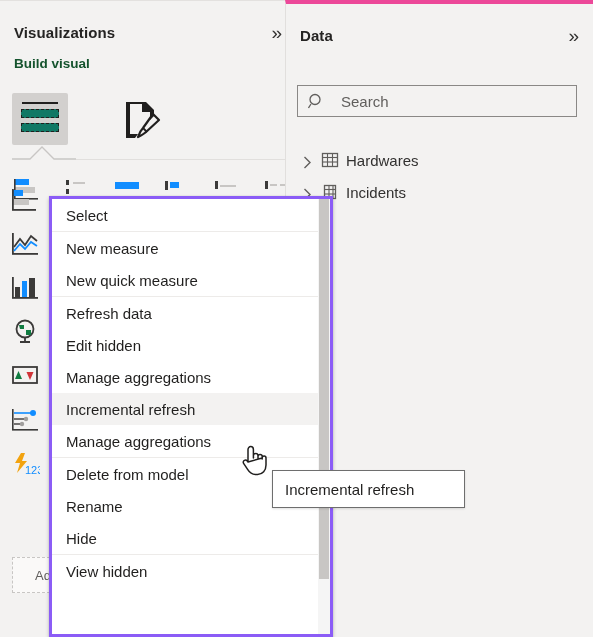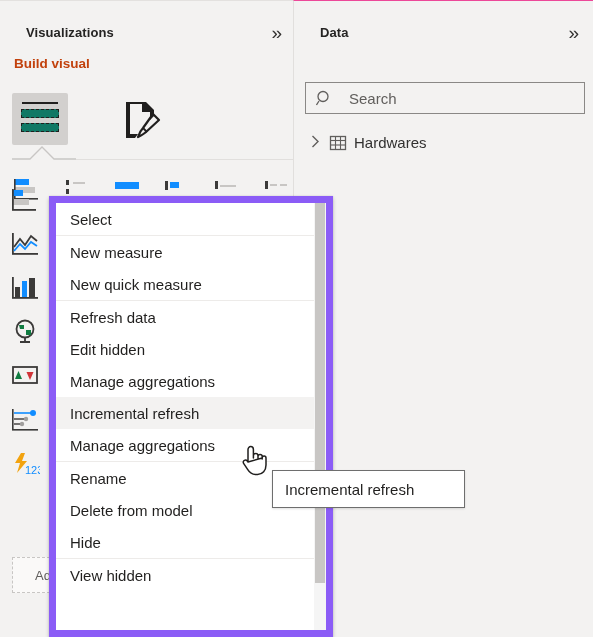--- a/index.html
+++ b/index.html
@@ -8,38 +8,38 @@
     background:#f3f2f1;
     font-family:"Liberation Sans","DejaVu Sans",sans-serif;
     overflow:hidden;position:relative;
     -webkit-font-smoothing:antialiased;
   }
   .root{position:absolute;inset:0;}
 
   
   .panel{position:absolute;top:0;bottom:0;background:#f3f2f1;}
   #viz-panel{left:0;width:296px;border-top:1px solid #e3e1df;}
-  #data-panel{left:293px;right:0;border-top:1px solid #ec4899;border-left:1px solid #e1dfdd;}
+  #data-panel{left:285px;right:0;border-top:4px solid #ec4899;border-left:1px solid #e1dfdd;}
 
   .panel-header{
     position:absolute;left:14px;right:12px;top:16px;height:30px;
     display:flex;align-items:center;justify-content:space-between;
   }
   .panel-title{
-    font-size:13px;font-weight:bold;color:#252423;letter-spacing:.1px;margin-left:12px;
+    font-size:15px;font-weight:bold;color:#252423;letter-spacing:.1px;
   }
   .collapse-icon{
     font-size:19px;color:#323130;line-height:1;cursor:pointer;
     padding:0 2px;user-select:none;
   }
 
   
   .build-label{
     position:absolute;left:14px;top:55px;
-    font-size:13.5px;font-weight:bold;color:#c2410c;
+    font-size:13.5px;font-weight:bold;color:#14532d;
   }
 
   .icon-row{position:absolute;left:12px;top:92px;display:flex;align-items:flex-start;gap:46px;}
   .icon-btn{
     width:56px;height:52px;display:flex;align-items:center;justify-content:center;
     border-radius:2px;cursor:pointer;
   }
   .icon-btn.selected{background:#d2d0ce;}
 
   
@@ -82,32 +82,32 @@
   
   .search-box{
     position:absolute;left:11px;top:81px;width:280px;height:32px;
     border:1px solid #8a8886;background:#f3f2f1;box-sizing:border-box;
     display:flex;align-items:center;gap:16px;padding:0 10px;cursor:text;
   }
   .search-text{font-size:15px;color:#605e5c;}
 
   .tree{position:absolute;left:10px;top:133px;right:6px;}
   .tree-item{
-    display:flex;align-items:flex-start;height:32px;gap:7px;cursor:pointer;padding-left:4px;
+    display:flex;align-items:flex-end;height:32px;gap:7px;cursor:pointer;padding-left:4px;
   }
   .chev{width:14px;height:14px;flex:0 0 14px;display:flex;align-items:center;justify-content:center;}
   .tbl-ico{width:18px;height:18px;flex:0 0 18px;}
   .tree-label{font-size:15px;color:#323130;}
 
   
   #context-menu{
     position:absolute;left:49px;top:196px;width:284px;height:441px;
     background:#ffffff;
     box-shadow:0 1.6px 4px rgba(0,0,0,.22), 0 0 1px rgba(0,0,0,.18);
-    border:7px solid #8b5cf6;box-sizing:border-box;
+    border:3px solid #8b5cf6;box-sizing:border-box;
     z-index:40;overflow:hidden;
   }
   .menu-item{
     height:32px;display:flex;align-items:center;padding-left:14px;
     font-size:15px;color:#201f1e;cursor:pointer;white-space:nowrap;
   }
   .menu-item.highlight{background:#f3f2f1;}
   .menu-sep{height:1px;background:#edebe9;margin:0;}
 
   
@@ -278,40 +278,57 @@
             <rect x="1.5" y="2.5" width="15" height="13" fill="none" stroke="#605e5c" stroke-width="1.3"></rect>
             <line x1="1.5" y1="6.5" x2="16.5" y2="6.5" stroke="#605e5c" stroke-width="1.1"></line>
             <line x1="1.5" y1="11" x2="16.5" y2="11" stroke="#605e5c" stroke-width="1.1"></line>
             <line x1="6.5" y1="2.5" x2="6.5" y2="15.5" stroke="#605e5c" stroke-width="1.1"></line>
             <line x1="11.5" y1="2.5" x2="11.5" y2="15.5" stroke="#605e5c" stroke-width="1.1"></line>
           </svg>
         </span>
         <span class="tree-label">Hardwares</span>
       </div>
 
+      <div class="tree-item">
+        <span class="chev">
+          <svg width="9" height="13" viewBox="0 0 9 13">
+              <polyline points="1.5,1 7,6.5 1.5,12" fill="none" stroke="#605e5c" stroke-width="1.4"></polyline>
+            </svg>
+        </span>
+        <span class="tbl-ico">
+          <svg width="18" height="18" viewBox="0 0 18 18">
+            <rect x="3.5" y="2.5" width="11" height="13" fill="none" stroke="#605e5c" stroke-width="1.3"></rect>
+            <line x1="3.5" y1="6.5" x2="14.5" y2="6.5" stroke="#605e5c" stroke-width="1.1"></line>
+            <line x1="3.5" y1="11" x2="14.5" y2="11" stroke="#605e5c" stroke-width="1.1"></line>
+            <line x1="8" y1="2.5" x2="8" y2="15.5" stroke="#605e5c" stroke-width="1.1"></line>
+            <line x1="12" y1="2.5" x2="12" y2="15.5" stroke="#605e5c" stroke-width="1.1"></line>
+          </svg>
+        </span>
+        <span class="tree-label">Incidents</span>
+      </div>
 
 
     </div>
   </div>
 
   <div id="context-menu">
     <div id="menu-list">
         <div class="menu-item">Select</div>
         <div class="menu-sep"></div>
         <div class="menu-item">New measure</div>
         <div class="menu-item">New quick measure</div>
         <div class="menu-sep"></div>
         <div class="menu-item">Refresh data</div>
         <div class="menu-item">Edit hidden</div>
         <div class="menu-item">Manage aggregations</div>
         <div class="menu-item highlight">Incremental refresh</div>
         <div class="menu-item">Manage aggregations</div>
         <div class="menu-sep"></div>
+        <div class="menu-item">Delete from model</div>
         <div class="menu-item">Rename</div>
-        <div class="menu-item">Delete from model</div>
         <div class="menu-item">Hide</div>
         <div class="menu-sep"></div>
         <div class="menu-item">View hidden</div>
       </div>
     <div class="menu-scrollbar">
       <div class="menu-thumb"></div>
     </div>
   </div>
 
   <div id="tooltip">

